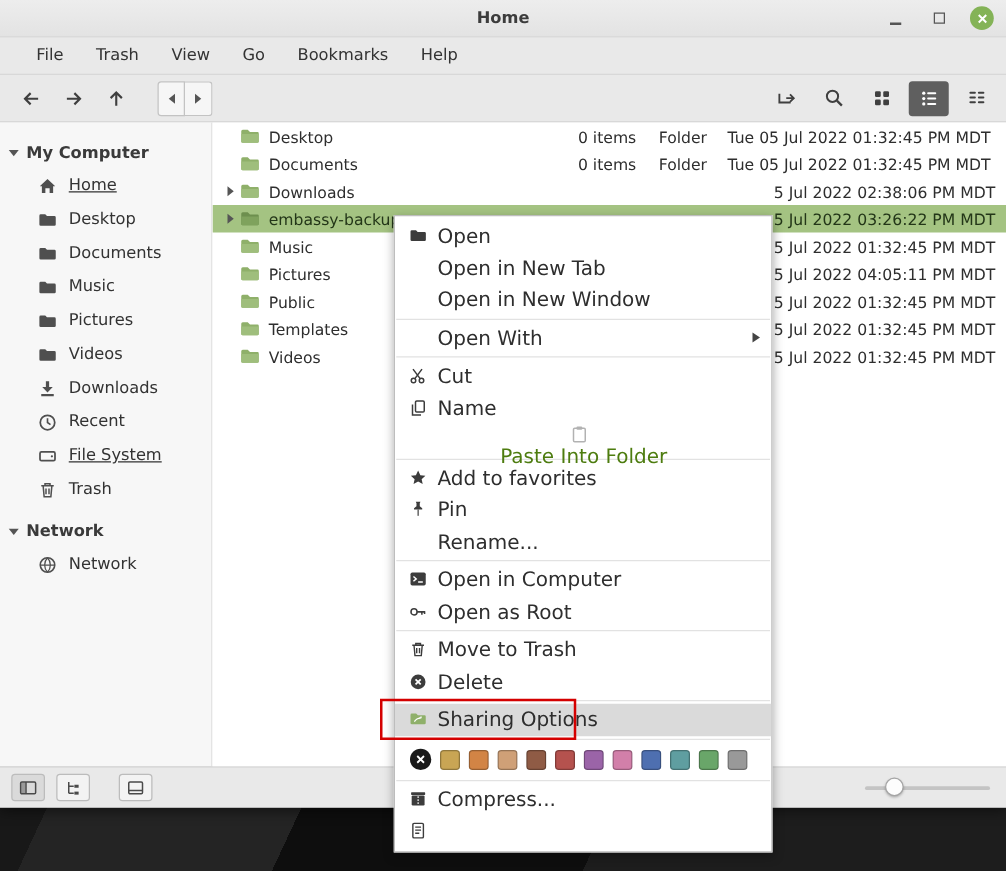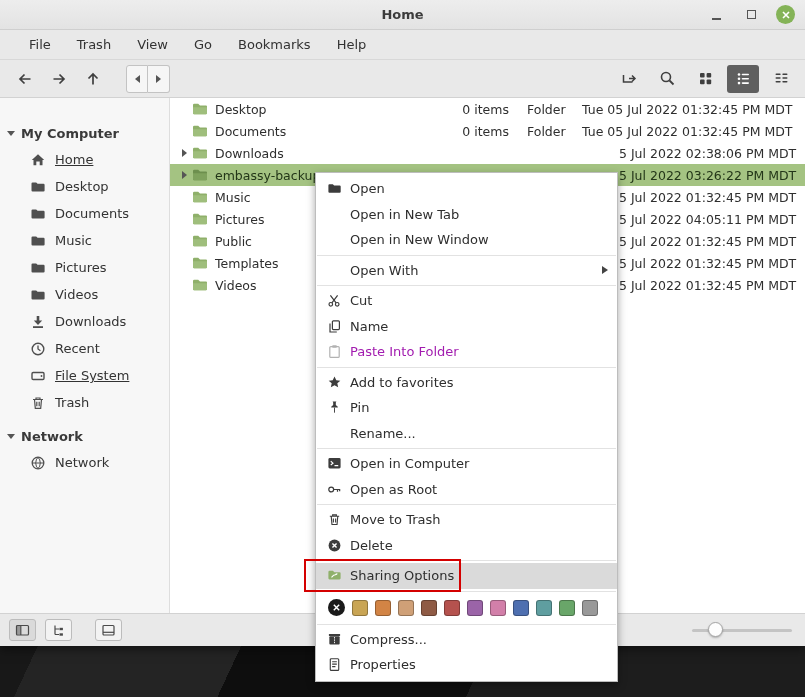--- a/index.html
+++ b/index.html
@@ -36,21 +36,21 @@
   .crumb-nav.left  { border-radius:3px 0 0 3px; }
   .crumb-nav.right { border-radius:0 3px 3px 0; border-left:none; }
   .crumb-current { background:#646464; color:#fff; display:flex; align-items:center; gap:7px; padding:0 14px; border:1px solid #555; font-weight:bold; }
   .toolbar-right { margin-left:auto; display:flex; align-items:center; gap:6px; }
   .tool-btn { width:32px; height:28px; display:flex; align-items:center; justify-content:center; border-radius:3px; color:#3f3f3f; }
   .tool-btn.active { background:#5f5f5f; }
   .tri-left  { width:0; height:0; border-top:4px solid transparent; border-bottom:4px solid transparent; border-right:5px solid #555; }
   .tri-right-s { width:0; height:0; border-top:4px solid transparent; border-bottom:4px solid transparent; border-left:5px solid #555; }
   
   .content { flex:1 1 auto; display:flex; min-height:0; }
-  .sidebar { width:170px; background:#f7f7f7; border-right:1px solid #dedede; padding-top:23px; overflow:hidden; }
+  .sidebar { width:170px; background:#f7f7f7; border-right:1px solid #dedede; padding-top:12px; overflow:hidden; }
   .side-header { display:flex; align-items:center; gap:6px; padding:5px 7px; font-weight:bold; color:#3a3a3a; }
   .side-header.network { margin-top:8px; }
   .tri-down { width:0; height:0; border-left:4px solid transparent; border-right:4px solid transparent; border-top:5px solid #555; }
   .side-item { display:flex; align-items:center; gap:9px; padding:5px 6px 5px 30px; color:#333; height:27px; }
   .side-item .icon { width:16px; height:16px; display:flex; align-items:center; justify-content:center; color:#4f4f4f; flex:0 0 16px; }
   .u { text-decoration:underline; }
   
   .main { flex:1; position:relative; background:#fff; overflow:hidden; display:flex; flex-direction:column; }
   .list-header { display:flex; height:28px; border-bottom:1px solid #e3e3e3; font-weight:bold; font-size:12.5px; align-items:center; background:#fff; flex:0 0 auto; }
   .h-name { width:288px; padding-left:10px; position:relative; border-right:1px solid #ececec; height:100%; display:flex; align-items:center; }
@@ -72,24 +72,24 @@
   
   .statusbar { height:33px; background:#e9e9e9; border-top:1px solid #d2d2d2; display:flex; align-items:center; padding:0 9px; gap:9px; flex:0 0 auto; }
   .status-btn { width:27px; height:22px; border:1px solid #bcbcbc; border-radius:3px; background:#f3f3f3; display:flex; align-items:center; justify-content:center; color:#4a4a4a; }
   .status-btn.active { background:#dadada; }
   .status-btn.gap { margin-left:14px; }
   .zoom { margin-left:auto; position:relative; width:100px; height:20px; margin-right:4px; }
   .zoom-track { position:absolute; left:0; right:0; top:9px; height:3px; background:#c4c4c4; border-radius:2px; }
   .zoom-handle { position:absolute; left:16px; top:2px; width:15px; height:15px; border-radius:50%; background:#fdfdfd; border:1px solid #a5a5a5; box-shadow:0 1px 2px rgba(0,0,0,.25); }
   
   .cmenu { position:absolute; left:315px; top:172px; width:303px; background:#fff; border:1px solid #bdbdbd; padding:3px 0; box-shadow:0 3px 8px rgba(0,0,0,.35); z-index:20; }
-  .mi { height:25.5px; display:flex; align-items:center; padding:0 9px 0 10px; font-size:13px; color:#2e2e2e; }
+  .mi { height:25.5px; display:flex; align-items:center; padding:0 9px 0 10px; font-size:16px; color:#2e2e2e; }
   .mi .mic { width:16px; height:16px; margin-right:8px; display:flex; align-items:center; justify-content:center; flex:0 0 16px; color:#3c3c3c; }
   .mi .mlabel { flex:1; white-space:nowrap; }
-  .mi.disabled { color:#a21caf; }
+  .mi.disabled { color:#4d7c0f;flex-direction:column; }
   .mi.disabled .mic { color:#b2b2b2; }
   .mi.hover { background:#dadada; }
   .msep { height:1px; background:#e2e2e2; margin:2px 1px; }
   .submenu-tri { width:0; height:0; border-top:4.5px solid transparent; border-bottom:4.5px solid transparent; border-left:6px solid #444; }
   .colors-row { height:28px; display:flex; align-items:center; gap:7px; padding-left:12px; }
   .clear-tag { width:17px; height:17px; border-radius:50%; background:#1a1a1a; display:flex; align-items:center; justify-content:center; }
   .swatch { width:16px; height:16px; border-radius:3px; border:1px solid rgba(0,0,0,.28); }
   
   .annotation { position:absolute; left:304px; top:559px; width:157px; height:33px; border:2px solid var(--annotation-red,#d40000); z-index:30; }
 </style>
@@ -674,18 +674,17 @@
   </div>
   <div class="mi">
     <span class="mic">
         <svg width="15" height="15" viewBox="0 0 16 16">
           <g fill="none" stroke="currentColor" stroke-width="1.2">
             <rect x="3.5" y="1.8" width="9" height="12.4" rx="1"></rect>
             <path d="M5.5 5 h5 M5.5 7.6 h5 M5.5 10.2 h3.5"></path>
           </g>
         </svg>
       </span>
-    <span class="mlabel">Properties</span>
   </div>
 
 </div>
 
 <div class="annotation"></div>
 
 </body></html>

